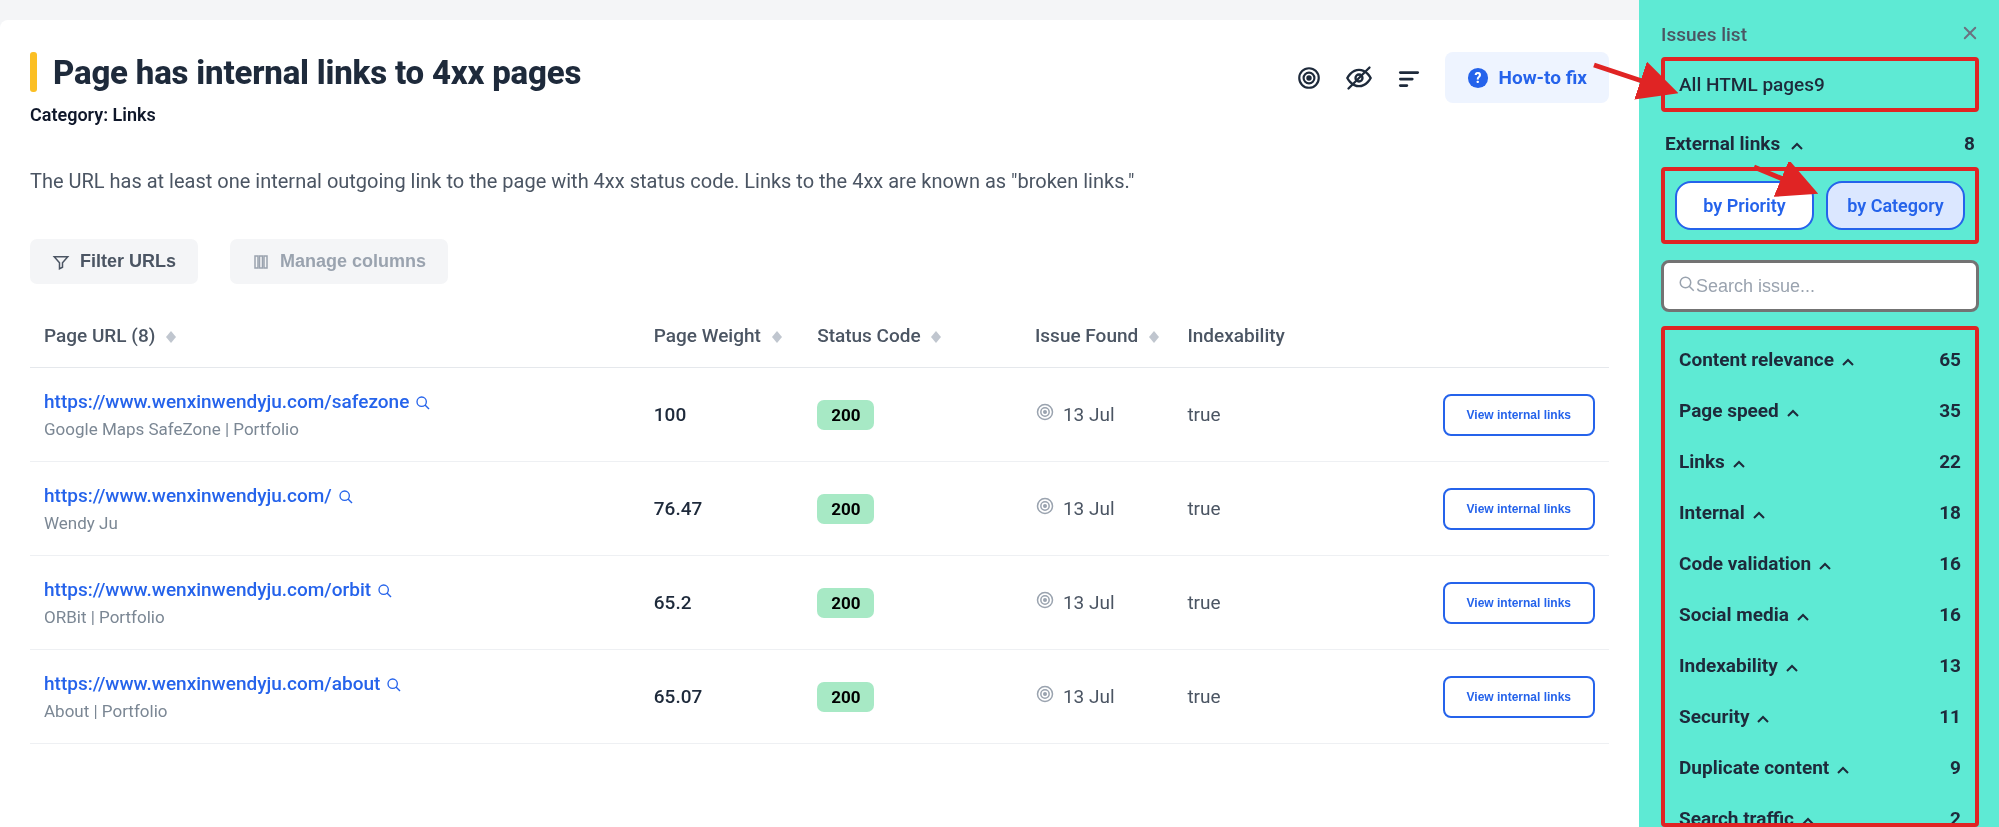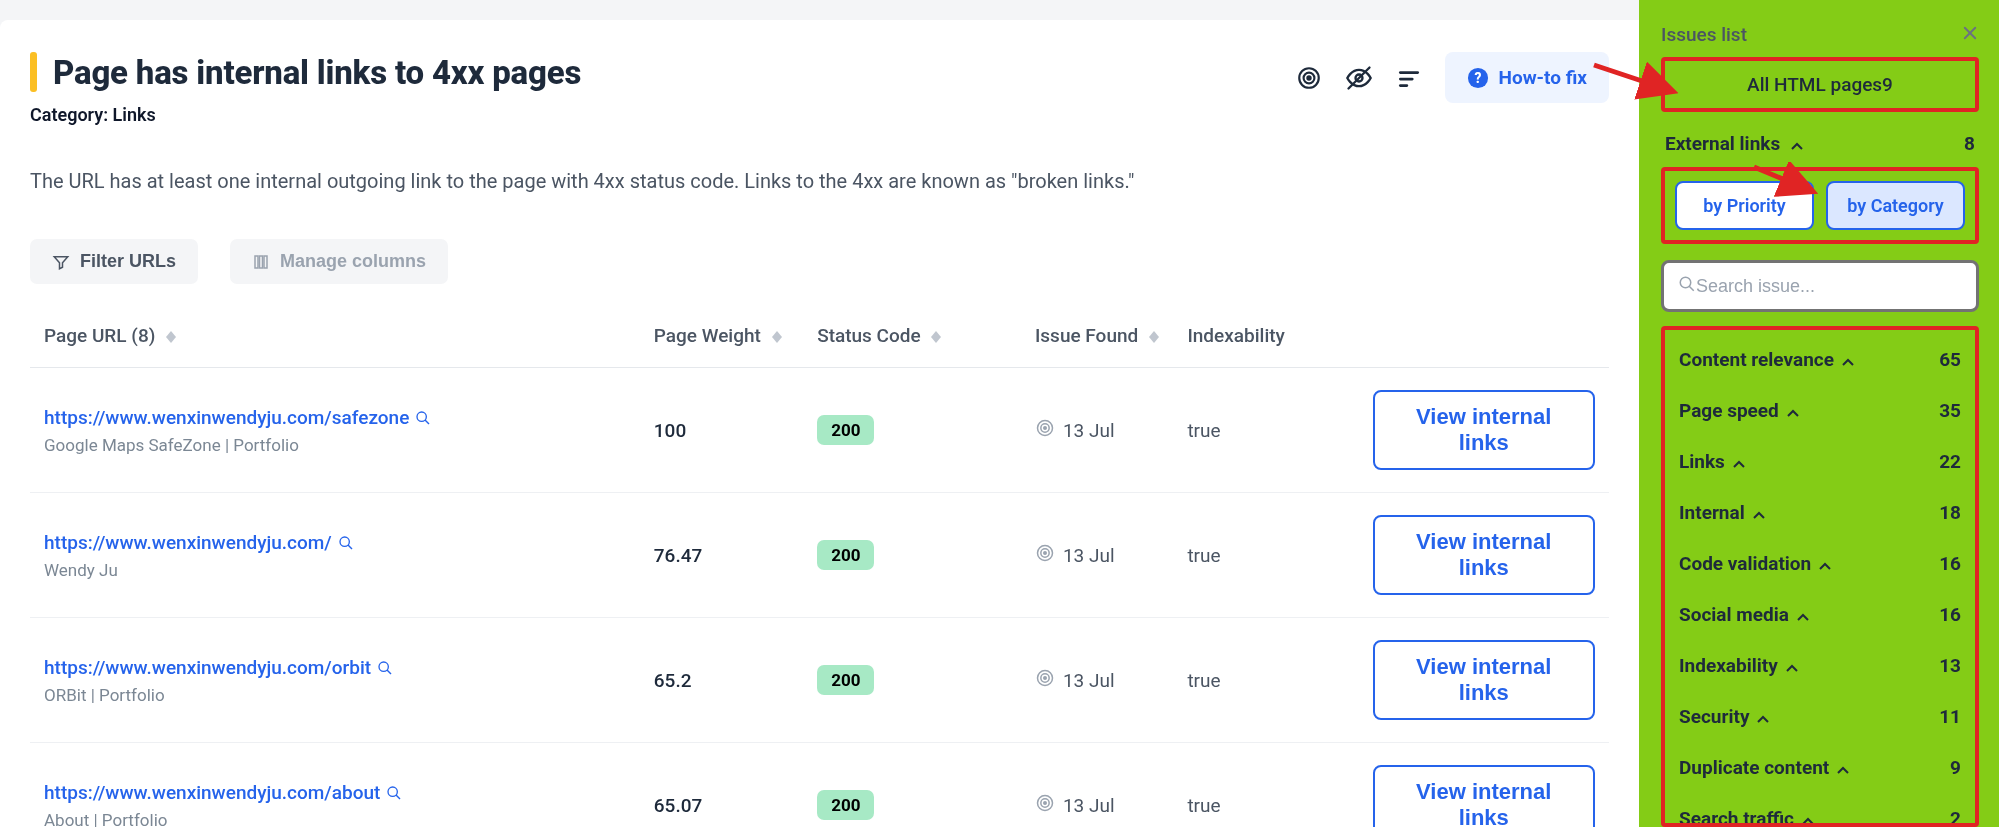--- a/index.html
+++ b/index.html
@@ -176,30 +176,30 @@
     gap: 8px;
     color: #4b5563;
   }
   .issue-found .tgt-ico { color: #9aa3af; }
   .indexability { color: #4b5563; }
   .view-btn {
     border: 2px solid #2563eb;
     background: #fff;
     color: #2563eb;
     font-weight: 700;
-    font-size: 22px;
+    font-size: 12px;
     border-radius: 8px;
     padding: 12px 22px;
     cursor: pointer;
   }
 
   
   .side {
     width: 360px;
-    background: #84cc16;
+    background: #5eead4;
     padding: 22px 20px 0 22px;
     display: flex;
     flex-direction: column;
     position: relative;
   }
   .side-head {
     display: flex;
     justify-content: space-between;
     align-items: center;
     color: #4b5563;
@@ -210,21 +210,21 @@
     cursor: pointer;
     color: #6b7280;
     font-size: 22px;
   }
   .boxed {
     border: 4px solid #e02424;
     border-radius: 4px;
     padding: 12px 14px;
     margin-top: 10px;
     display: flex;
-    justify-content: center;
+    justify-content: flex-start;
     align-items: center;
     font-size: 19px;
     font-weight: 500;
     color: #1e2a3b;
   }
   .ext-links-row {
     display: flex;
     justify-content: space-between;
     align-items: flex-start;
     margin-top: 20px;
@@ -241,21 +241,21 @@
     border-radius: 4px;
     padding: 10px;
     display: flex;
     gap: 12px;
   }
   .tab-btn {
     flex: 1;
     border: 2px solid #2563eb;
     background: #fff;
     color: #2563eb;
-    border-radius: 8px;
+    border-radius: 16px;
     padding: 12px 0;
     font-size: 18px;
     font-weight: 600;
     text-align: center;
     cursor: pointer;
   }
   .tab-btn.active {
     background: #dbe7ff;
   }
   .search-wrap {

